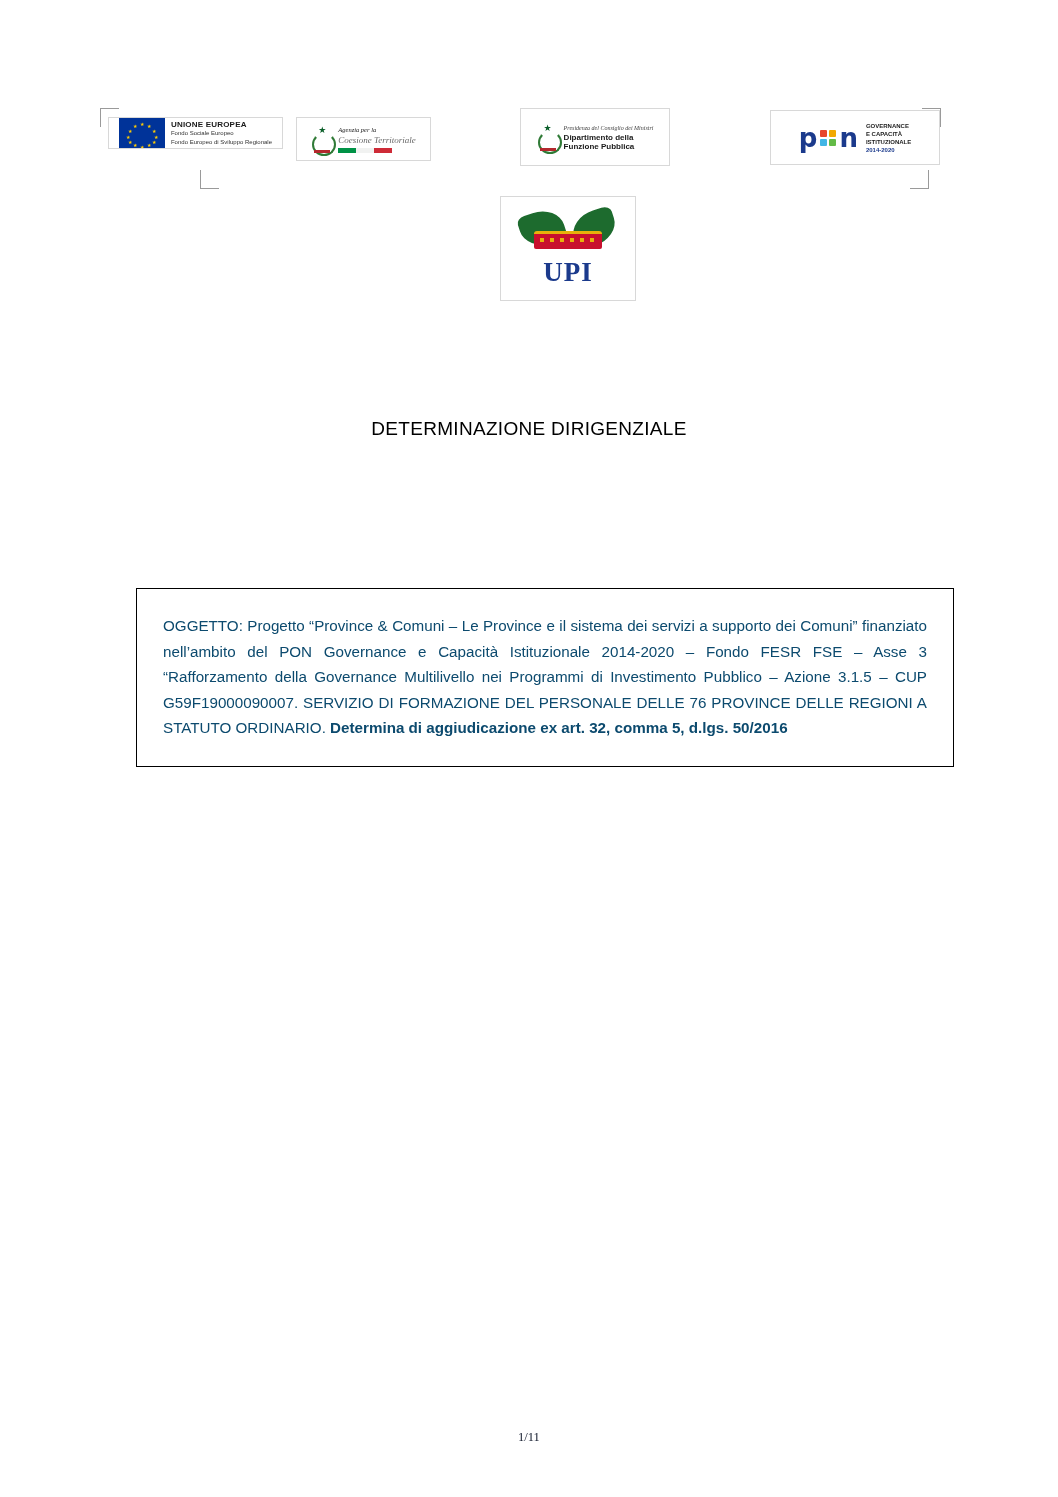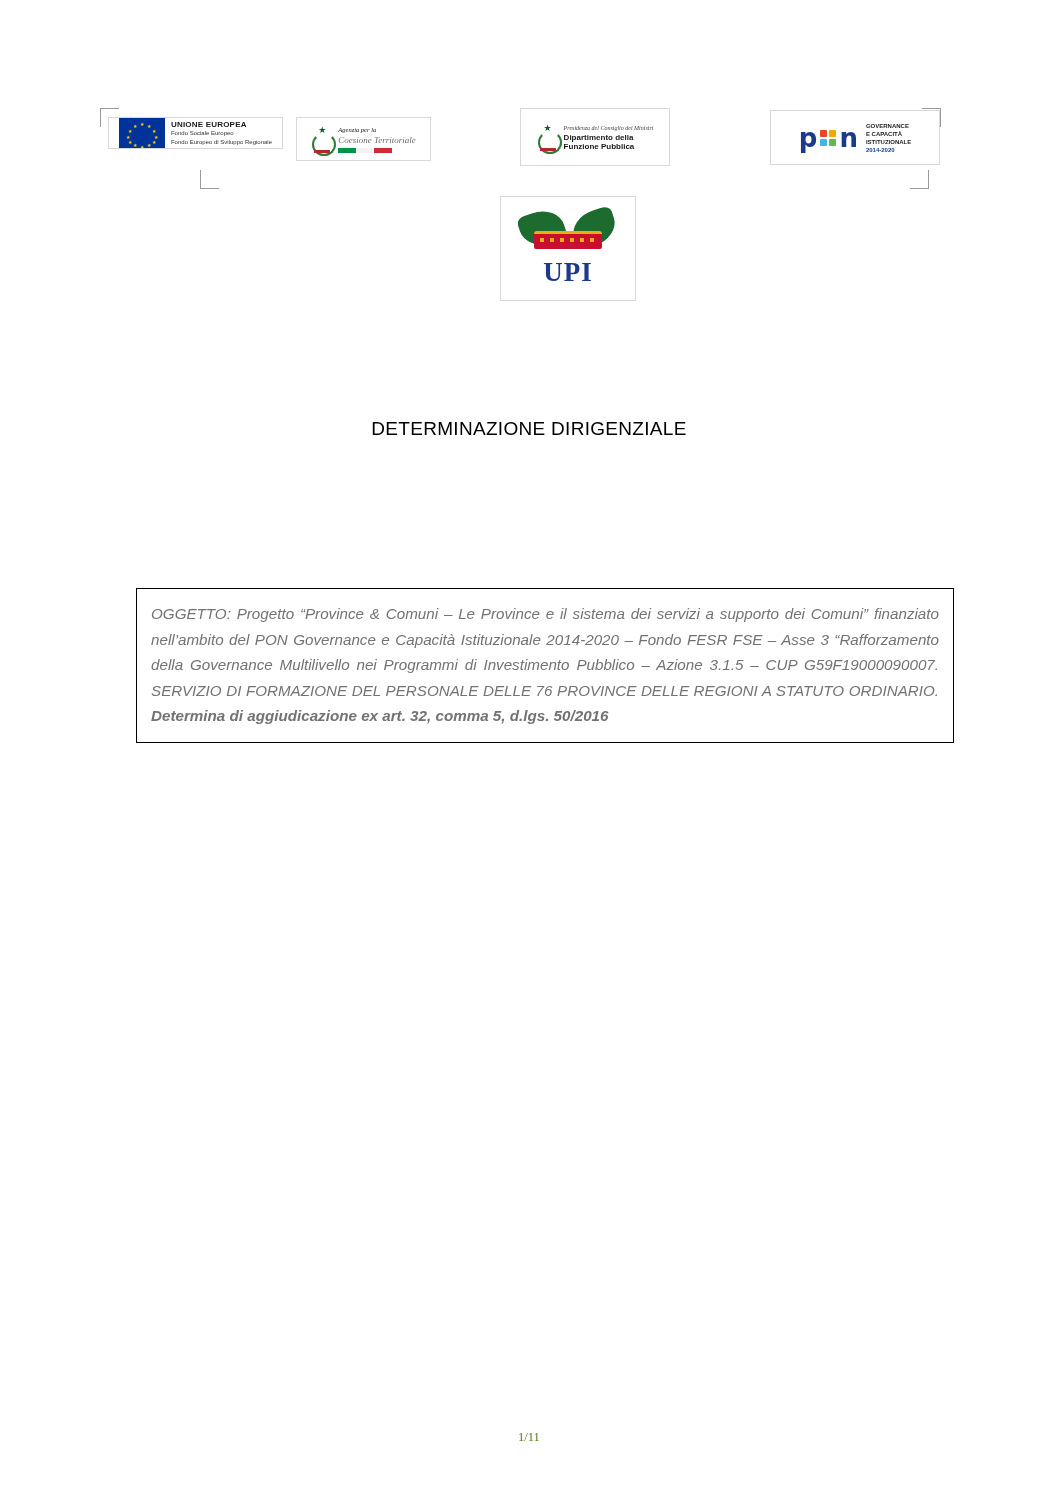--- a/index.html
+++ b/index.html
@@ -184,34 +184,33 @@
     width: 818px;
     border: 1px solid #000;
     box-sizing: border-box;
     padding: 8px 10px 9px 10px;
   }
   .oggetto-text {
     font-size: 15.2px;
     line-height: 25.5px;
     text-align: justify;
     text-justify: inter-word;
-    color: #737373;
-    margin: 4px;
-    font-style: italic;
+    color: #0c4a6e;
+    margin: 16px;
   }
   .oggetto-text b { font-weight: bold; }
 
   
   .footer {
     position: absolute;
     bottom: 52px;
     left: 0; right: 0;
     text-align: center;
     font-size: 12.5px;
-    color: #4d7c0f;
+    color: #0f172a;
     font-family: "Liberation Serif", serif;
   }
 </style>
 </head>
 <body>
 
 <div class="page">
 
   <div class="corner tl" style="left:100px; top:108px;"></div>
   <div class="corner tr" style="left:922px; top:108px;"></div>

